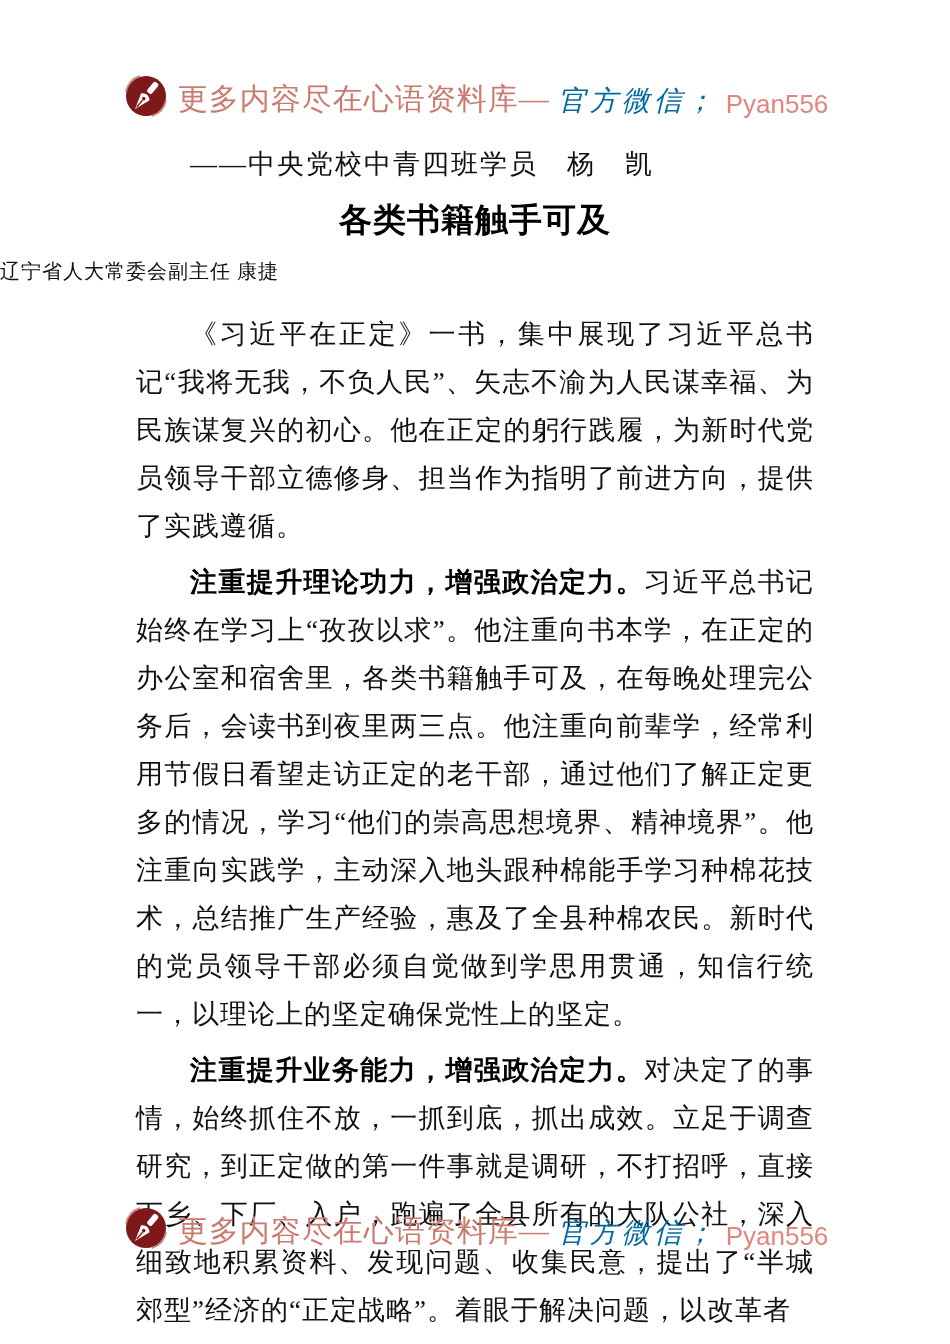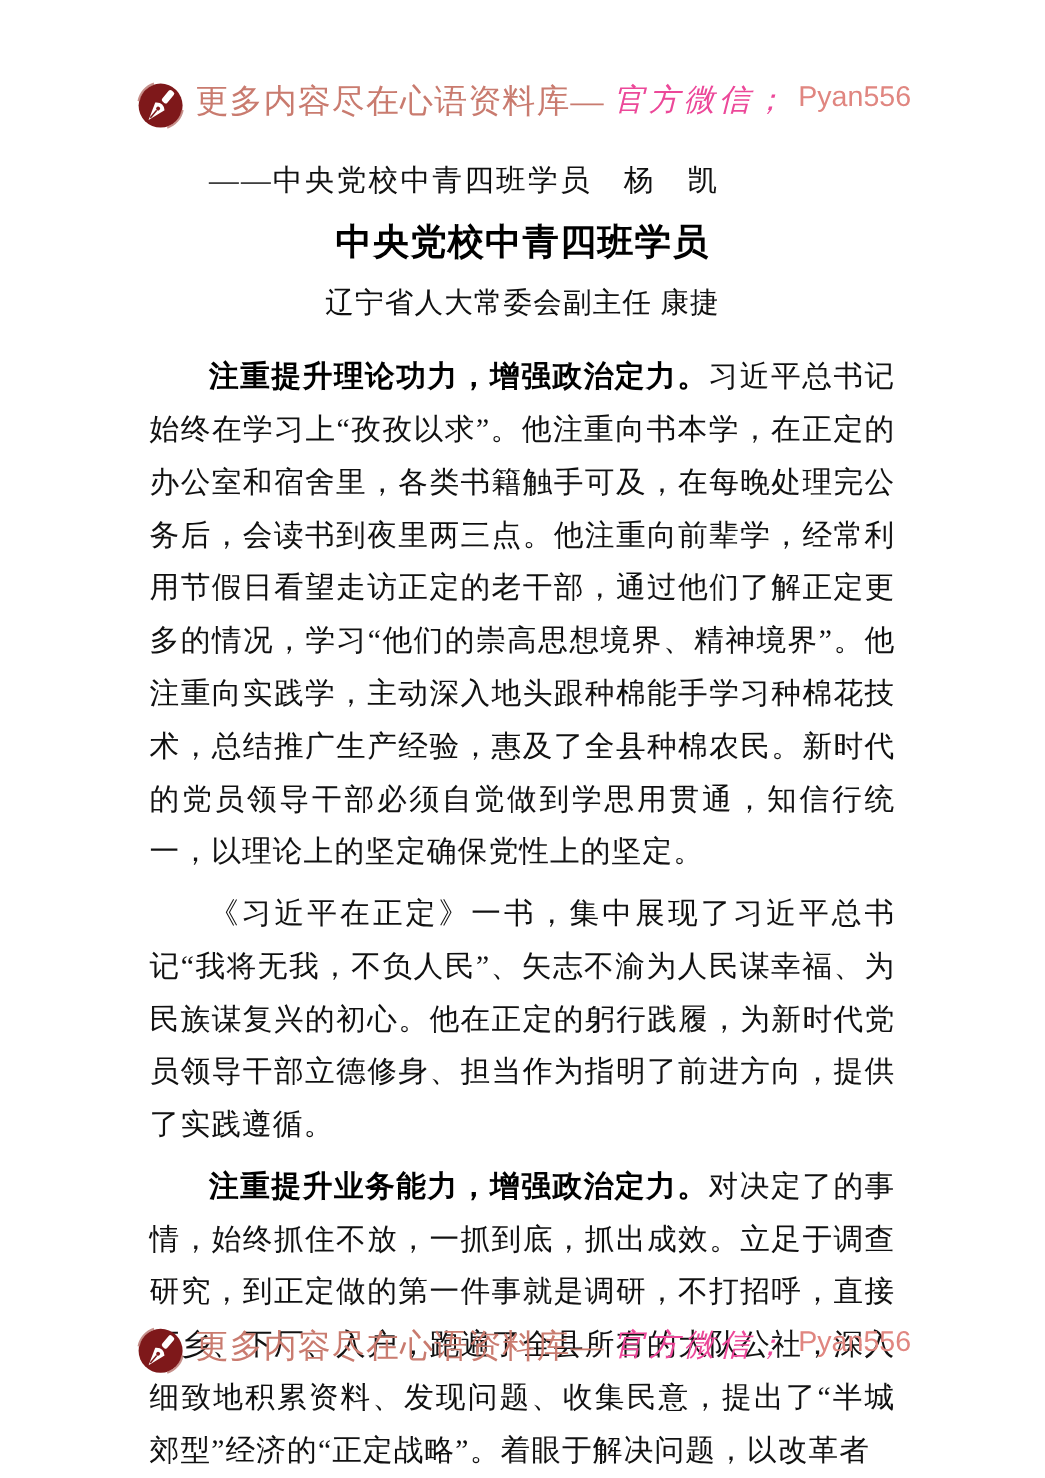--- a/index.html
+++ b/index.html
@@ -7,51 +7,50 @@
     width: 950px;
     height: 1344px;
     background: #ffffff;
     position: relative;
     font-family: "Liberation Serif", "DejaVu Serif", serif;
     color: #1a1a1a;
     overflow: hidden;
   }
   .banner {
     display: flex;
-    align-items: flex-start;
+    align-items: flex-end;
     justify-content: center;
     gap: 8px;
     font-size: 30px;
     white-space: nowrap;
   }
   .banner.top { padding-top: 72px; }
   .banner .logo { width: 48px; height: 48px; flex: 0 0 auto; }
   .banner-red   { color: #c97b6f; letter-spacing: 1px; }
-  .banner-gray  { color: #ec4899; font-style: italic; letter-spacing: 4px; font-size: 28px; }
+  .banner-gray  { color: #0369a1; font-style: italic; letter-spacing: 4px; font-size: 28px; }
   .banner-id    { color: #e08680; font-family: "Liberation Sans", "DejaVu Sans", sans-serif; font-size: 26px; }
   .byline {
     margin-top: 26px;
     padding-right: 106px;
     text-align: center;
     font-size: 27px;
     letter-spacing: 2px;
     color: #111;
   }
   .doc-title {
     margin: 16px 0 0 0;
     text-align: center;
     font-size: 33px;
     font-weight: bold;
     letter-spacing: 1px;
     color: #000;
   }
   .doc-subtitle {
     margin-top: 15px;
-    text-align: center;
-    font-size: 26px;
+    font-size: 20px;
     letter-spacing: 1px;
     color: #111;
   }
   .content {
     width: 678px;
     margin: 25px auto 0 auto;
     font-size: 27px;
     line-height: 48px;
     text-align: justify;
     letter-spacing: 1px;
@@ -84,26 +83,26 @@
       </g>
     </svg>
   </span>
   <span class="banner-red">更多内容尽在心语资料库—</span>
     <span class="banner-gray">官方微信；</span>
     <span class="banner-id">Pyan556</span>
 </div>
 
 <div class="byline">——中央党校中青四班学员　杨　凯</div>
 
-<h1 class="doc-title">中央党校中青四班学员</h1>
+<h1 class="doc-title">各类书籍触手可及</h1>
 <div class="doc-subtitle">辽宁省人大常委会副主任 康捷</div>
 
 <div class="content">
+  <p><b></b><span>《习近平在正定》一书，集中展现了习近平总书记“我将无我，不负人民”、矢志不渝为人民谋幸福、为民族谋复兴的初心。他在正定的躬行践履，为新时代党员领导干部立德修身、担当作为指明了前进方向，提供了实践遵循。</span></p>
   <p><b>注重提升理论功力，增强政治定力。</b><span>习近平总书记始终在学习上“孜孜以求”。他注重向书本学，在正定的办公室和宿舍里，各类书籍触手可及，在每晚处理完公务后，会读书到夜里两三点。他注重向前辈学，经常利用节假日看望走访正定的老干部，通过他们了解正定更多的情况，学习“他们的崇高思想境界、精神境界”。他注重向实践学，主动深入地头跟种棉能手学习种棉花技术，总结推广生产经验，惠及了全县种棉农民。新时代的党员领导干部必须自觉做到学思用贯通，知信行统一，以理论上的坚定确保党性上的坚定。</span></p>
-  <p><b></b><span>《习近平在正定》一书，集中展现了习近平总书记“我将无我，不负人民”、矢志不渝为人民谋幸福、为民族谋复兴的初心。他在正定的躬行践履，为新时代党员领导干部立德修身、担当作为指明了前进方向，提供了实践遵循。</span></p>
   <p><b>注重提升业务能力，增强政治定力。</b><span>对决定了的事情，始终抓住不放，一抓到底，抓出成效。立足于调查研究，到正定做的第一件事就是调研，不打招呼，直接下乡、下厂、入户，跑遍了全县所有的大队公社，深入细致地积累资料、发现问题、收集民意，提出了“半城郊型”经济的“正定战略”。着眼于解决问题，以改革者</span></p>
 </div>
 
 <div class="banner bottom">
   <span class="logo">
     <svg viewBox="0 0 48 48" width="48" height="48">
       <circle cx="24" cy="24" r="20" fill="#7e181a"></circle>
       <path d="M4 20 A21 21 0 0 1 18 4" fill="none" stroke="#b9766f" stroke-width="2" opacity="0.8"></path>
       <path d="M44 28 A21 21 0 0 1 30 44" fill="none" stroke="#b9766f" stroke-width="2" opacity="0.8"></path>
       <g transform="rotate(40 24 24)">

